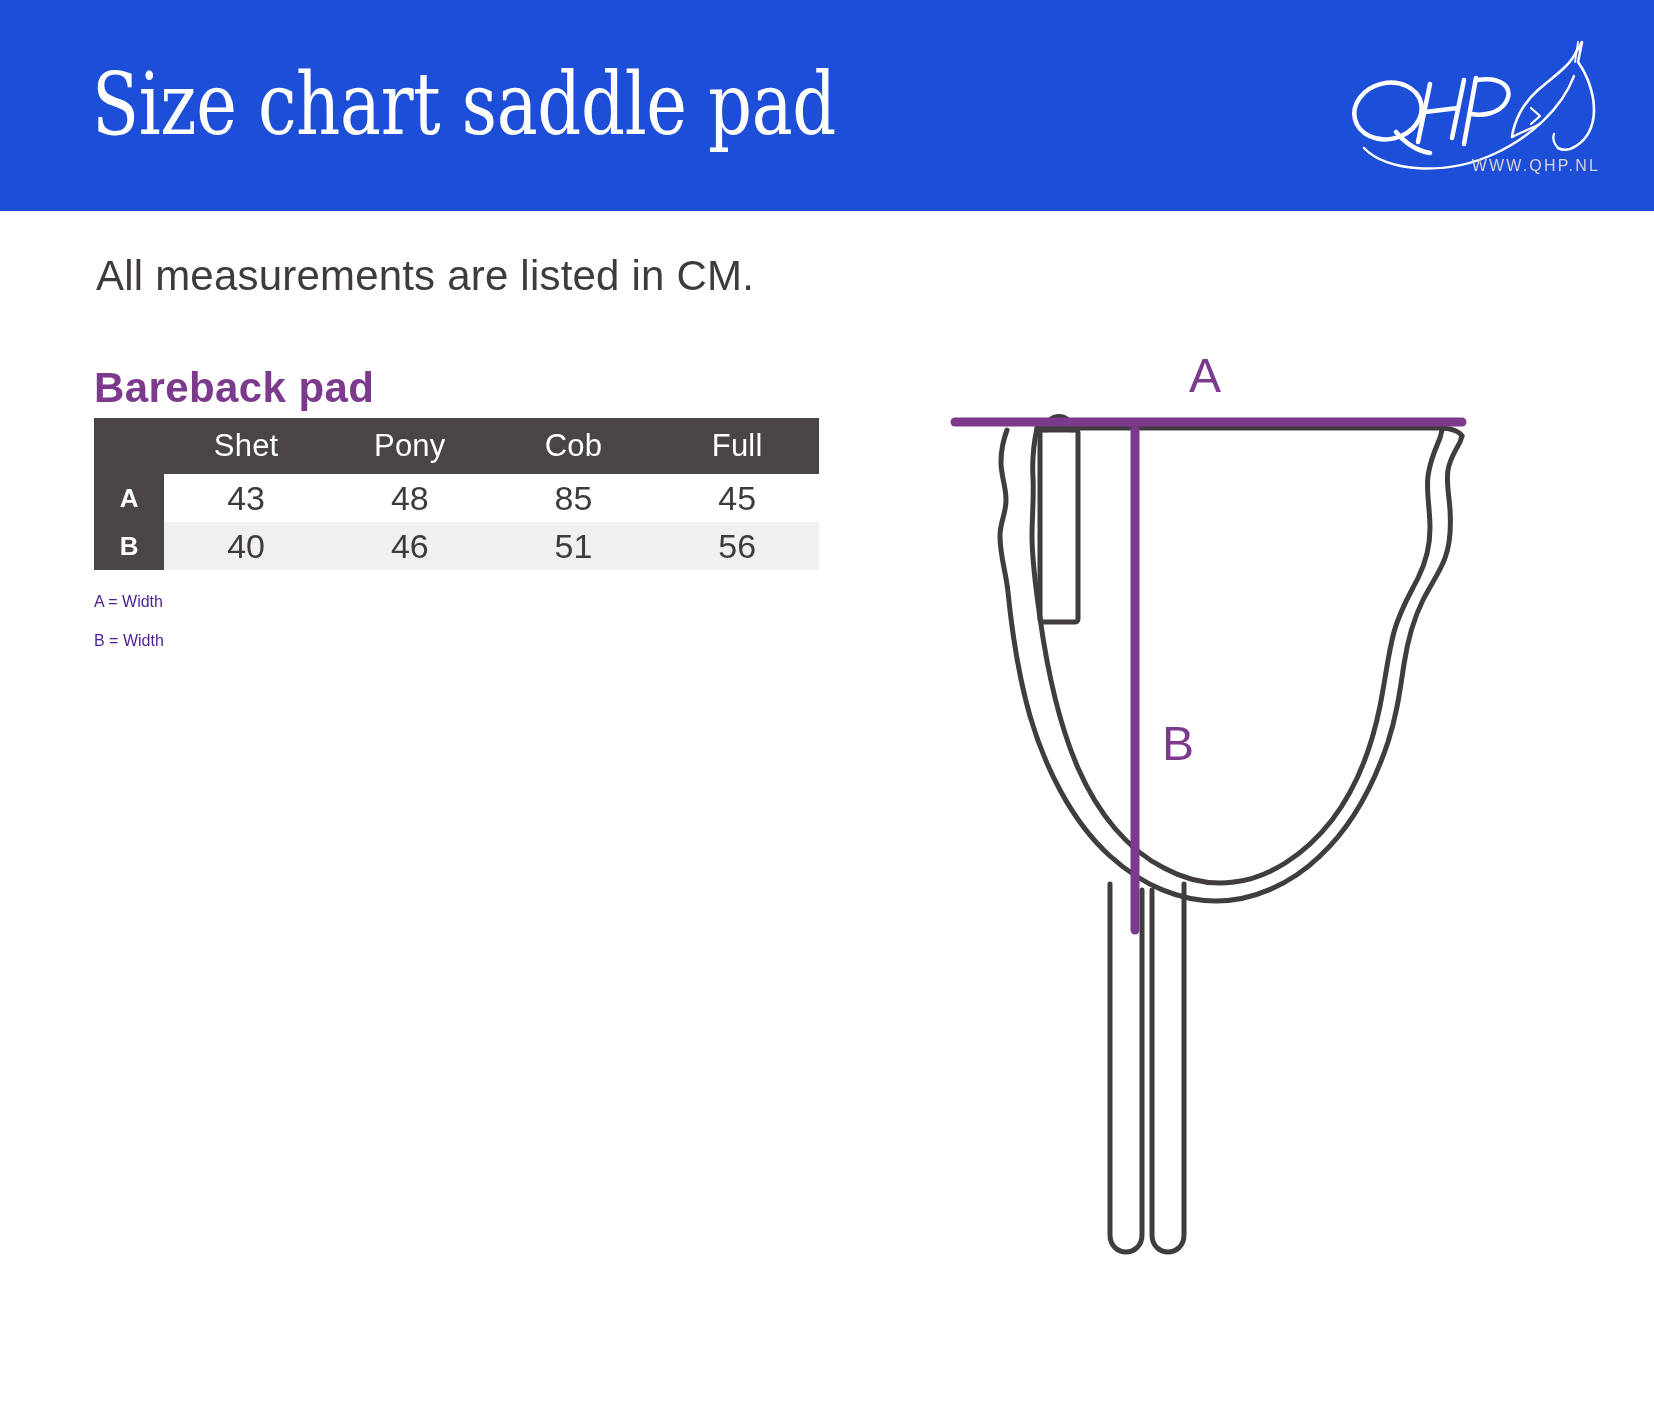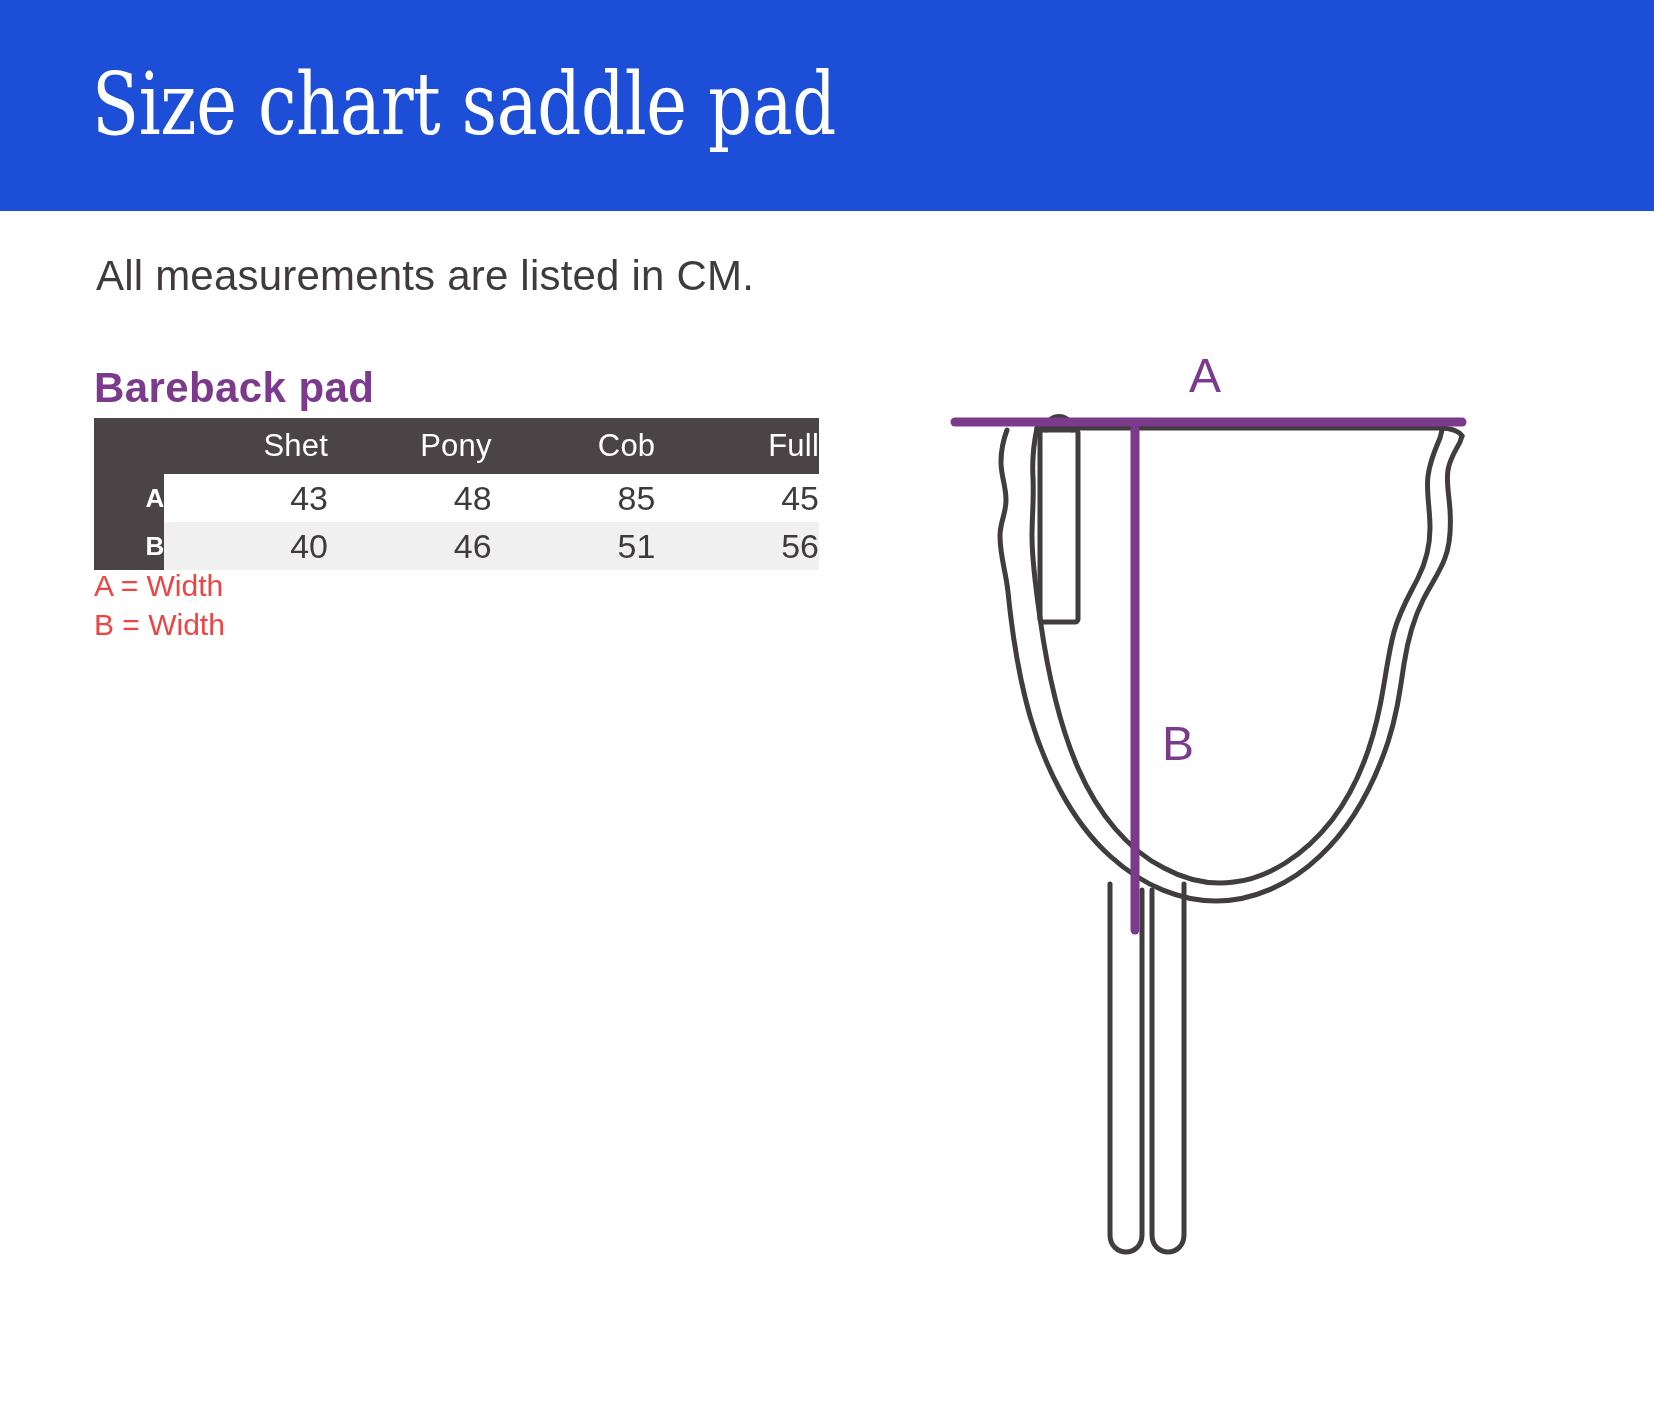--- a/index.html
+++ b/index.html
@@ -84,21 +84,21 @@
     position: absolute;
     left: 94px;
     top: 418px;
     width: 725px;
     border-collapse: collapse;
     table-layout: fixed;
   }
   .size-table th, .size-table td {
     padding: 0;
     margin: 15px;
-    text-align: right;
+    text-align: center;
     font-weight: normal;
   }
   .size-table thead th {
     background: #4a4446;
     color: #ffffff;
     height: 56px;
     font-size: 31px;
     letter-spacing: 0.2px;
   }
   .size-table thead th.corner {
@@ -117,43 +117,68 @@
   .size-table tbody td.rowlabel {
     background: #4a4446;
     color: #ffffff;
     font-size: 26px;
     font-weight: bold;
   }
 
   .legend {
     position: absolute;
     left: 94px;
-    top: 566px;
-    font-size: 30px;
+    top: 582px;
+    font-size: 16px;
     line-height: 39px;
-    color: #ef4444;
+    color: #4c1d95;
   }
   .legend div { white-space: nowrap; }
 
   
   .diagram {
     position: absolute;
     left: 900px;
     top: 350px;
     width: 620px;
     height: 940px;
   }
   .diagram svg { display: block; }
 </style>
 </head>
 <body>
 
 <div class="header-bar">
   <div class="header-title">Size chart saddle pad</div>
 
+  <div class="logo-wrap">
+    <svg width="300" height="145" viewBox="0 0 300 145">
+
+      <path d="M38 112 C 60 136, 120 140, 168 118 C 205 101, 236 72, 248 40" fill="none" stroke="#ffffff" stroke-width="2.4" stroke-linecap="round"></path>
+
+      <ellipse cx="62" cy="75" rx="34" ry="28" fill="none" stroke="#ffffff" stroke-width="4.5" transform="rotate(-14 62 75)"></ellipse>
+      <path d="M70 96 C 80 108, 92 115, 104 117" fill="none" stroke="#ffffff" stroke-width="4.5" stroke-linecap="round"></path>
+
+      <path d="M104 48 L 92 106" fill="none" stroke="#ffffff" stroke-width="4.5" stroke-linecap="round"></path>
+      <path d="M138 44 L 126 102" fill="none" stroke="#ffffff" stroke-width="4.5" stroke-linecap="round"></path>
+      <path d="M99 76 L 132 72" fill="none" stroke="#ffffff" stroke-width="4.5" stroke-linecap="round"></path>
+
+      <path d="M150 42 L 138 108" fill="none" stroke="#ffffff" stroke-width="4.5" stroke-linecap="round"></path>
+      <path d="M151 44 C 176 40, 188 52, 180 66 C 173 78, 156 80, 145 78" fill="none" stroke="#ffffff" stroke-width="4.5" stroke-linecap="round"></path>
+
+      <path d="M186 101 C 188 86, 196 68, 212 54 C 228 40, 244 30, 250 16
+               L 256 6 L 252 26 C 262 40, 268 58, 268 74
+               C 268 92, 260 104, 250 110 C 244 114, 238 115, 232 112" fill="none" stroke="#ffffff" stroke-width="2.6" stroke-linecap="round" stroke-linejoin="round"></path>
+      <path d="M232 112 C 228 108, 226 102, 228 98" fill="none" stroke="#ffffff" stroke-width="2.2" stroke-linecap="round"></path>
+      <path d="M186 101 C 196 96, 206 92, 214 88" fill="none" stroke="#ffffff" stroke-width="2.2" stroke-linecap="round"></path>
+      <path d="M205 72 L 214 80 L 205 88" fill="none" stroke="#ffffff" stroke-width="2.2" stroke-linecap="round" stroke-linejoin="round"></path>
+      <path d="M252 6 L 249 26" fill="none" stroke="#ffffff" stroke-width="1.8" stroke-linecap="round"></path>
+    </svg>
+    <div class="logo-url">WWW.QHP.NL</div>
+  </div>
 </div>
 
 <div class="subtitle">All measurements are listed in CM.</div>
 <div class="section-title">Bareback pad</div>
 
 <table class="size-table">
   <thead>
     <tr>
       <th class="corner col-lbl"></th>
       <th class="col-val">Shet</th>

